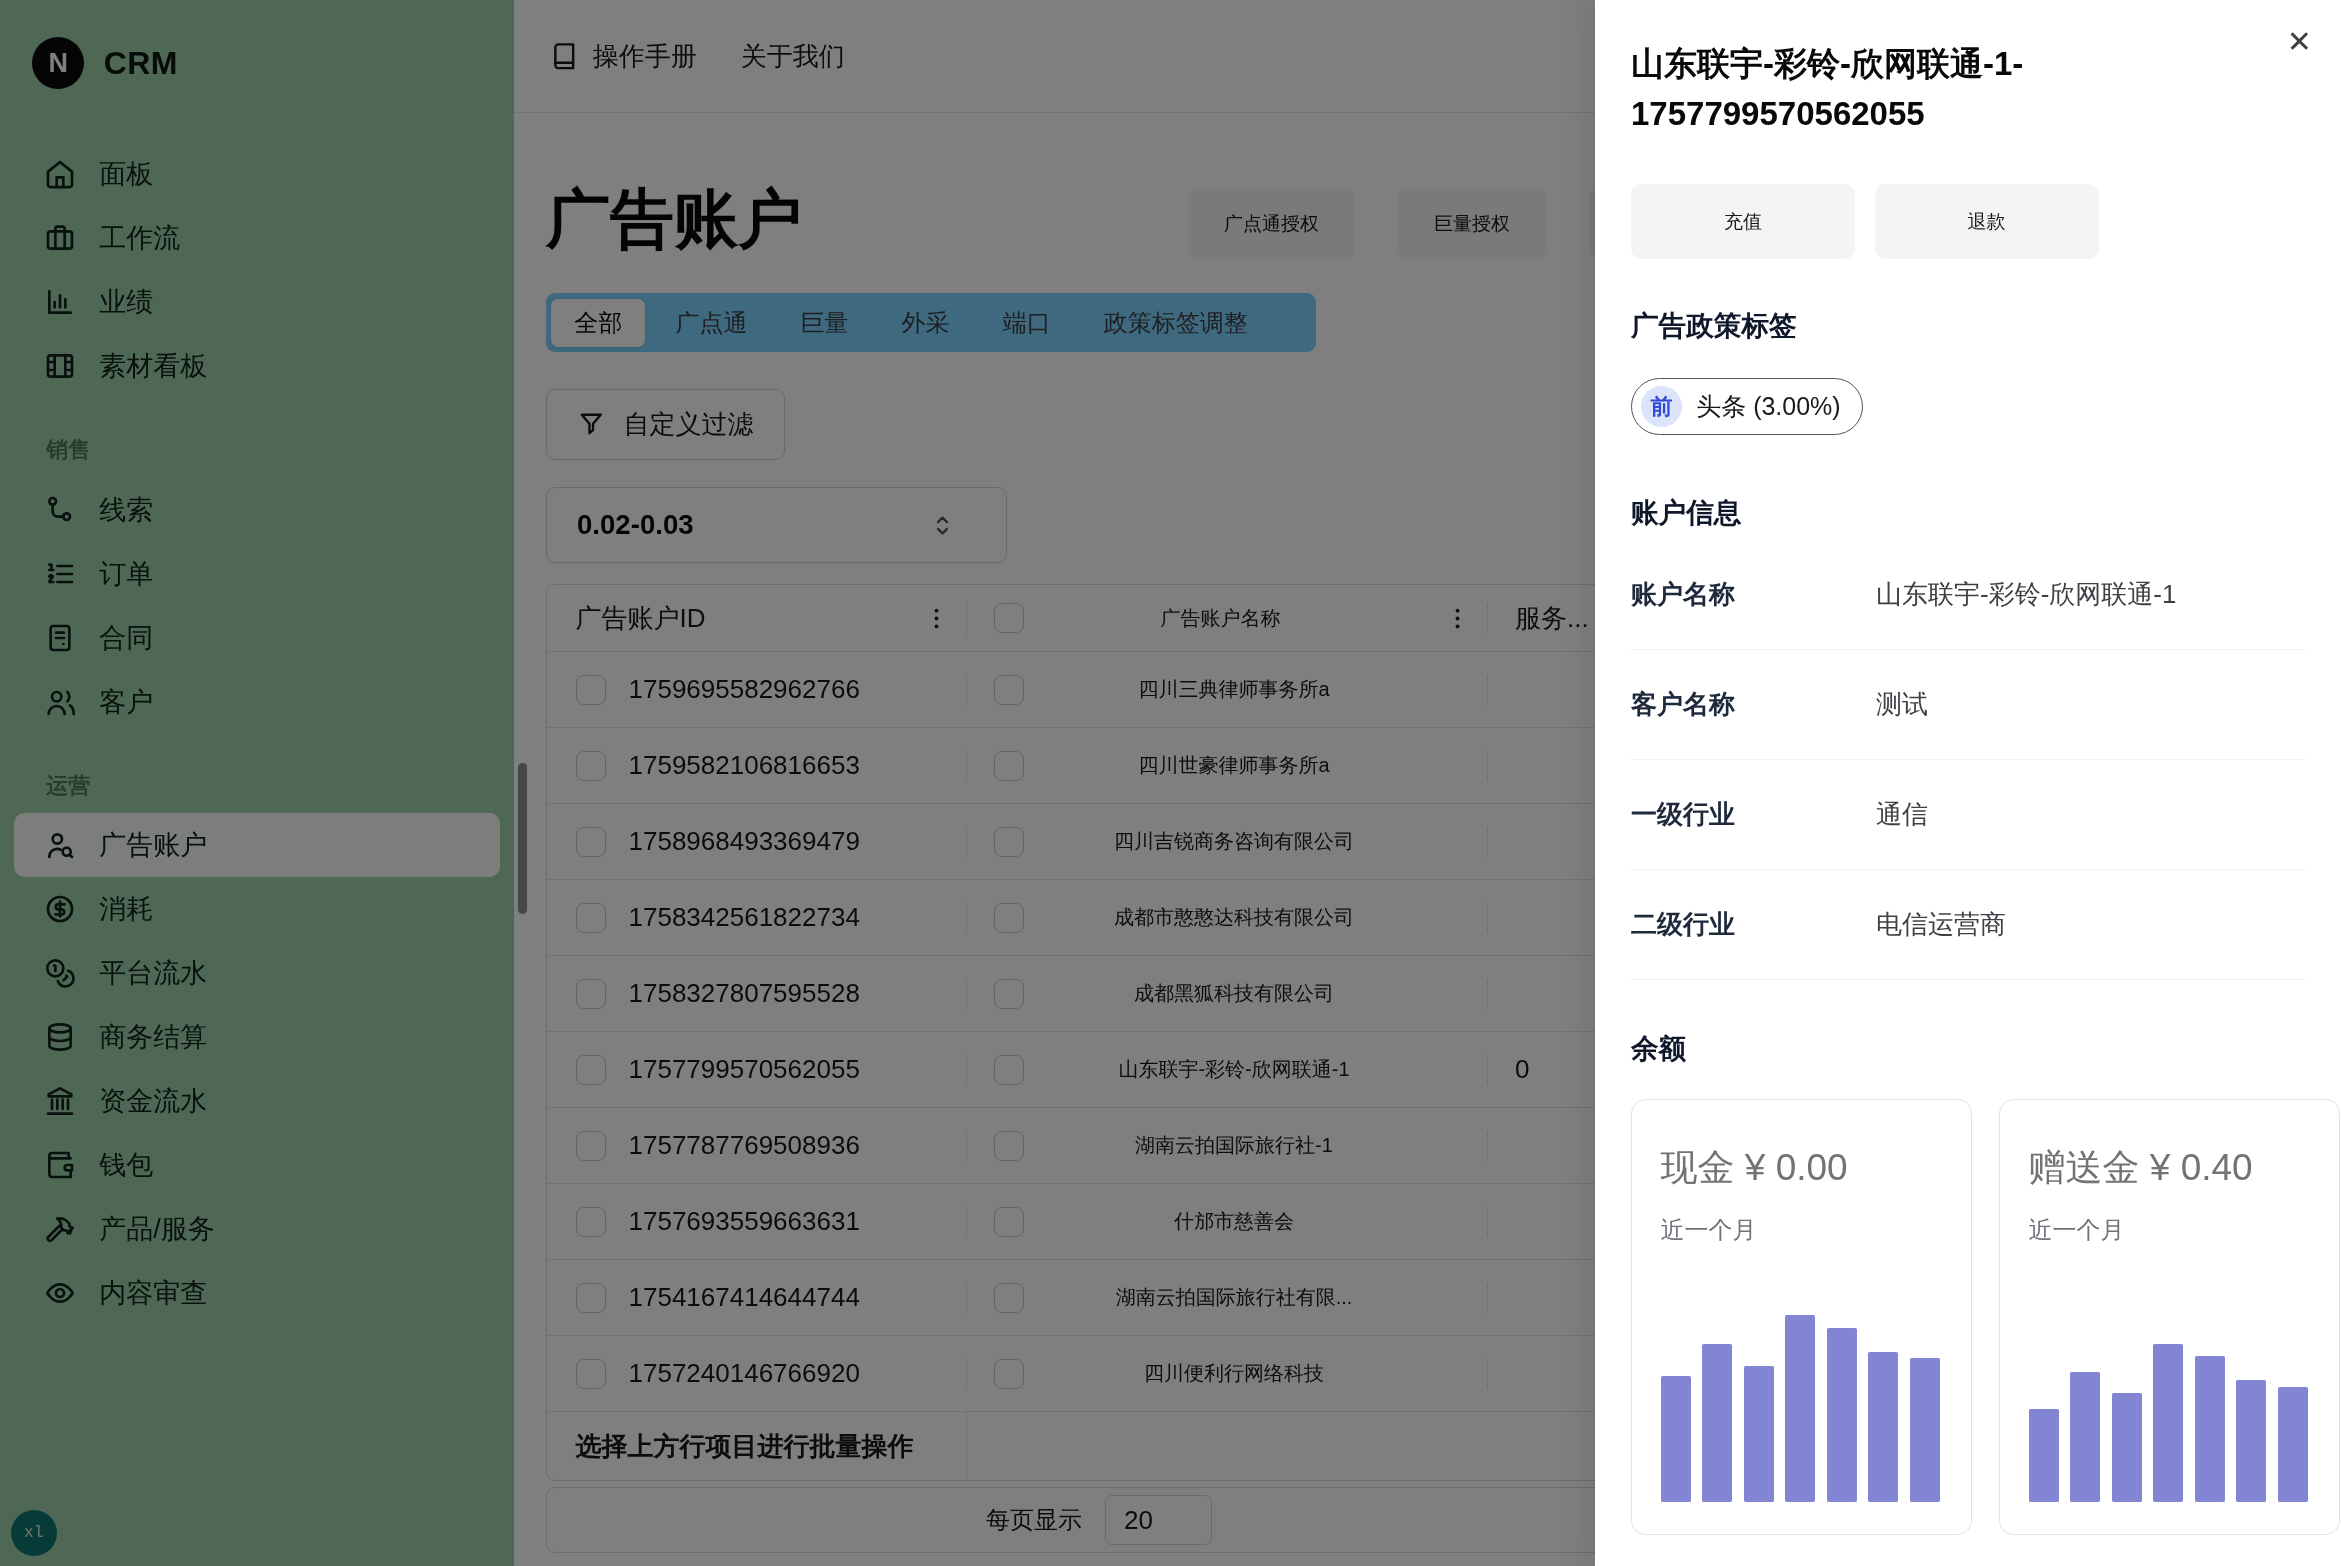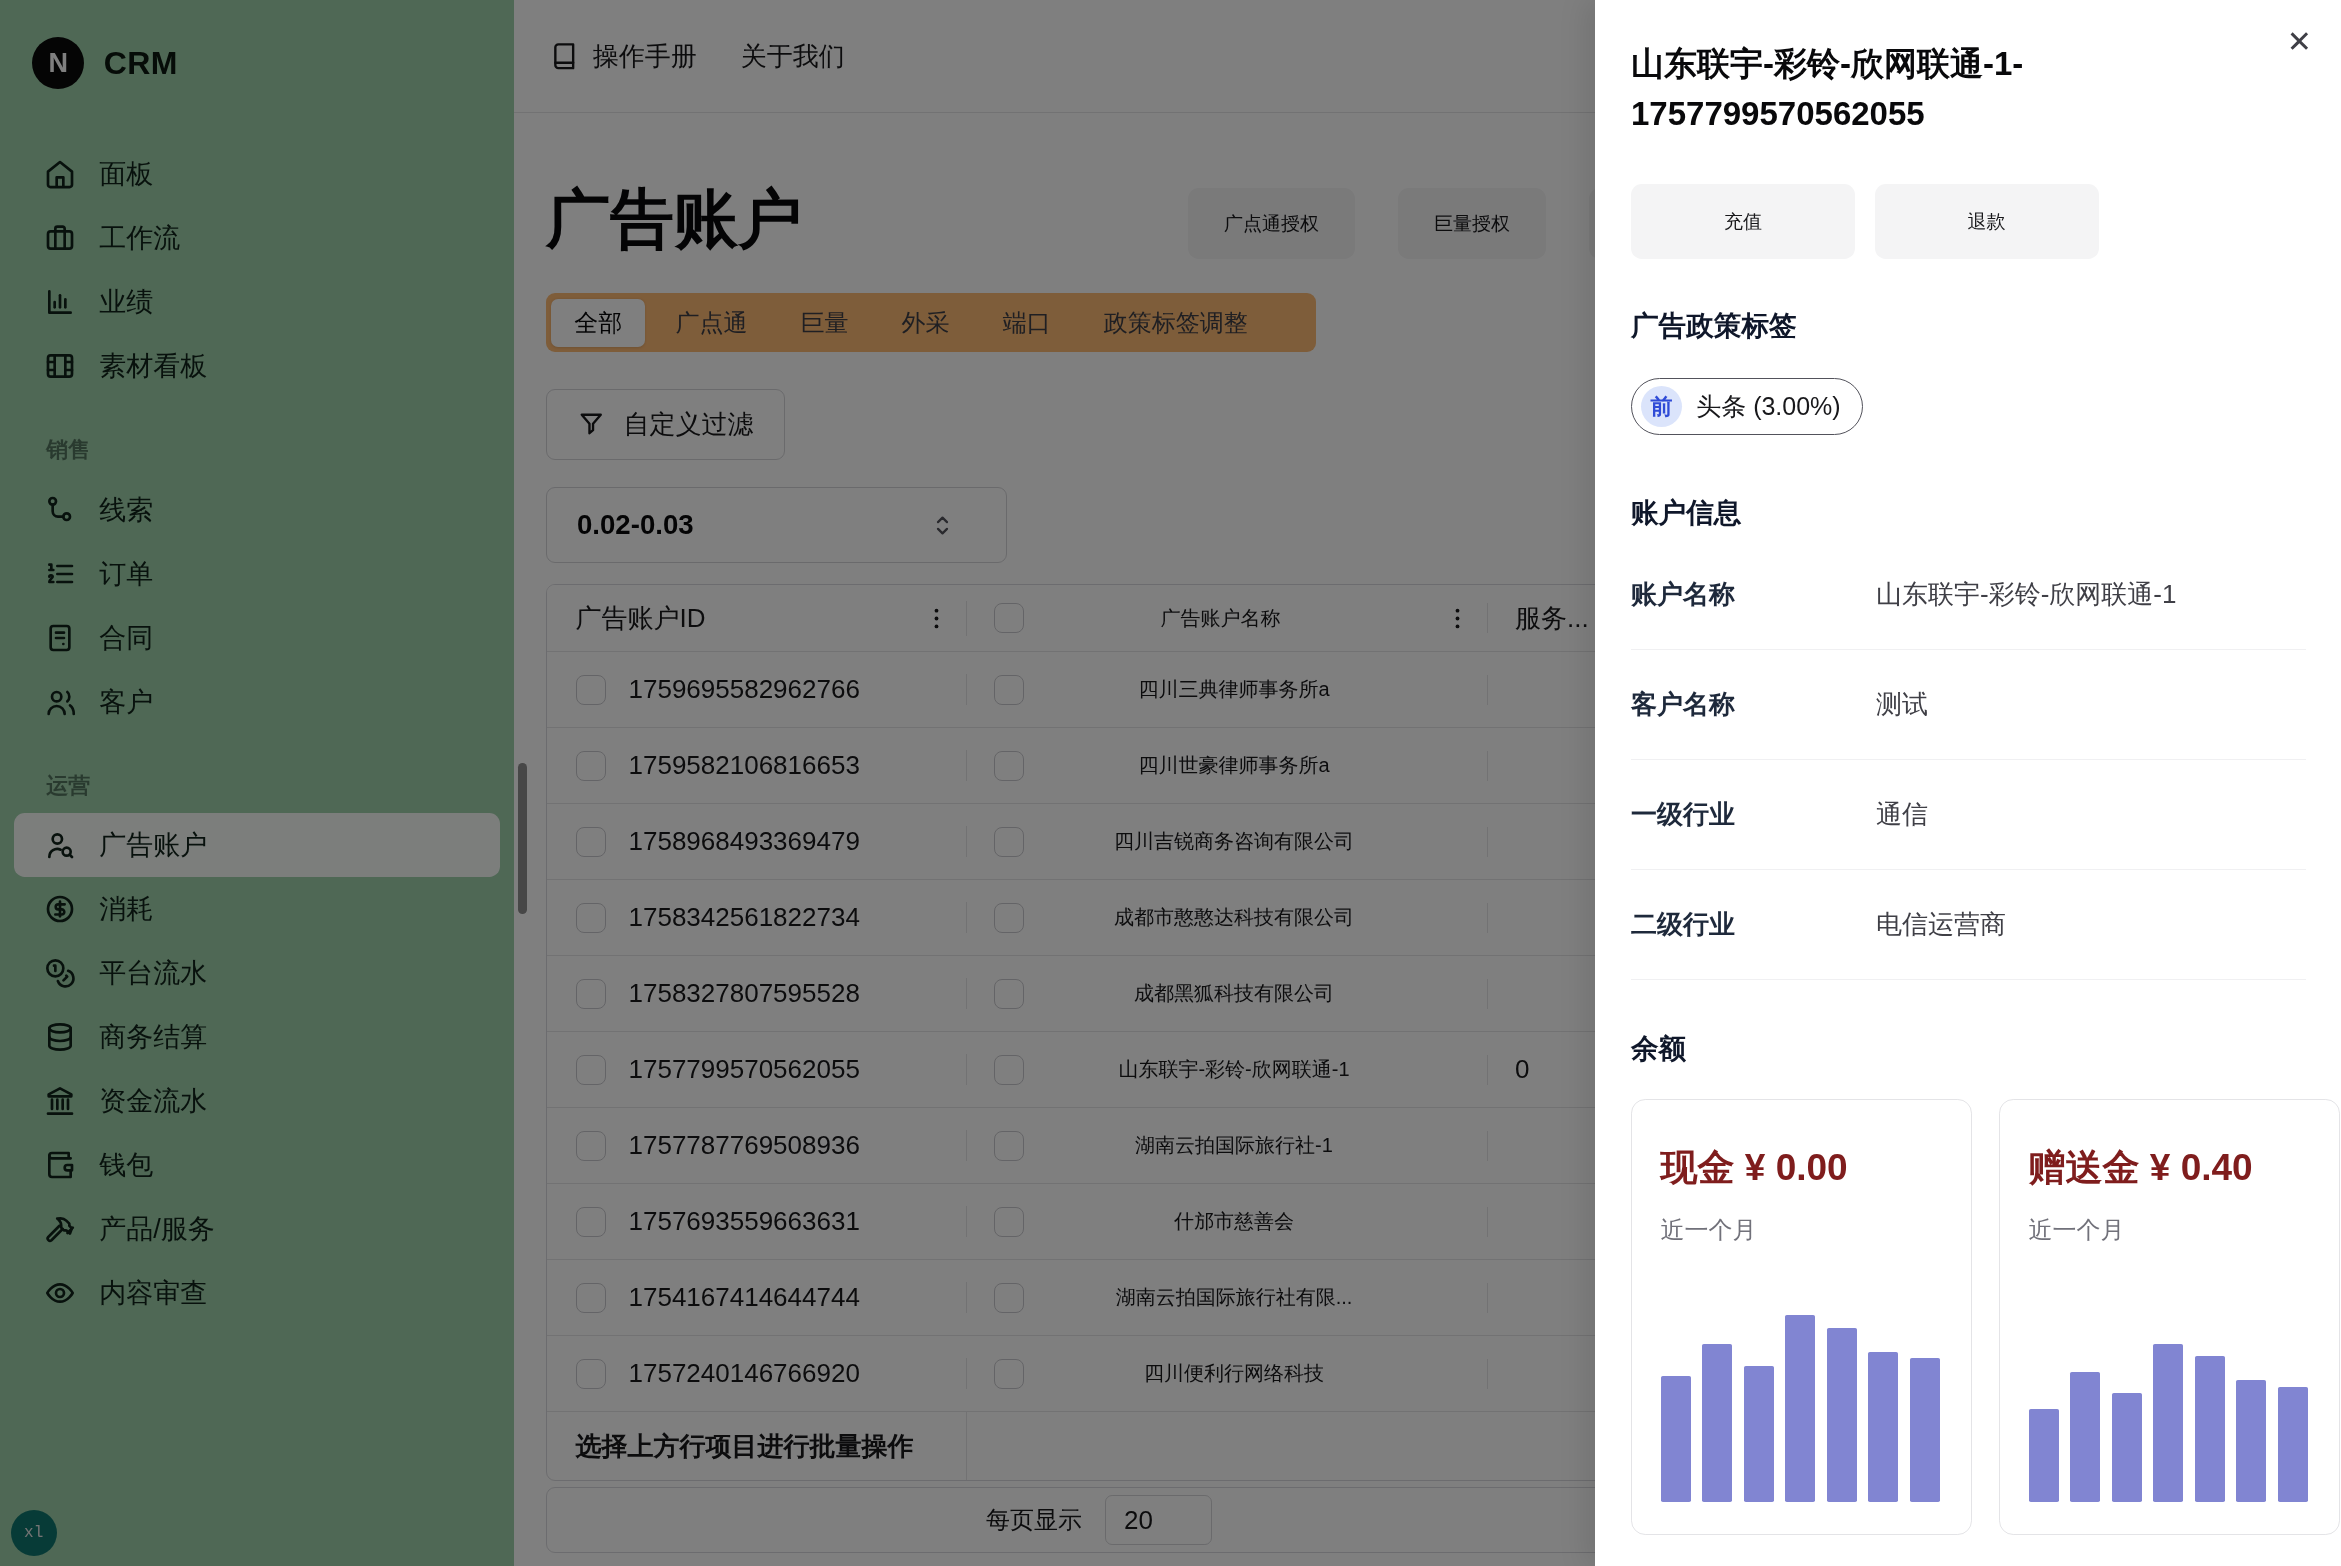--- a/index.html
+++ b/index.html
@@ -34,21 +34,21 @@
   .topbar-item { display:flex; align-items:center; gap:14.2px; font-size:26px; color:#18181b; cursor:pointer; }
   .topbar-item svg { width:28.5px; height:28.5px; stroke:#18181b; fill:none; stroke-width:2;
     stroke-linecap:round; stroke-linejoin:round; }
 
   .page-title { position:absolute; left:32px; top:176px; font-size:64px; font-weight:700; color:#09090b; }
   .hdr-actions { position:absolute; left:674px; top:188px; display:flex; gap:43px; }
   .btn-secondary { height:71px; padding:0 36px; background:#f4f4f5; border:none; border-radius:10.7px;
     font-size:19px; color:#18181b; display:flex; align-items:center; justify-content:center;
     cursor:pointer; white-space:nowrap; font-family:inherit; }
 
-  .tabsbar { position:absolute; left:32px; top:293px; width:770px; height:59px; background:#fdba74;
+  .tabsbar { position:absolute; left:32px; top:293px; width:770px; height:59px; background:#7dd3fc;
     border-radius:9px; display:flex; align-items:center; padding:5.3px; gap:7.1px; }
   .tab { height:48px; padding:0 23px; display:flex; align-items:center; font-size:24px;
     color:#3f3f46; border-radius:7.1px; cursor:pointer; white-space:nowrap; }
   .tab.active { background:#ffffff; color:#09090b; box-shadow:0 0.9px 2.7px rgba(0,0,0,0.12); font-weight:500; }
 
   .filter-btn { position:absolute; left:32px; top:389px; height:71px; padding:0 30px;
     display:flex; align-items:center; gap:18px; border:0.9px solid #d4d4d8; border-radius:9px;
     background:#fff; font-size:26px; color:#18181b; cursor:pointer; }
   .filter-btn svg { width:28.5px; height:28.5px; stroke:#18181b; fill:none; stroke-width:2;
     stroke-linecap:round; stroke-linejoin:round; }
@@ -108,21 +108,21 @@
   .badge-label { font-size:25px; color:#18181b; }
   .account-heading { margin-top:59px; }
   .field-list { margin-top:9px; }
   .field-row { display:flex; align-items:center; padding:37px 0; border-bottom:0.9px solid #f0f0f2; }
   .field-label { width:245px; flex:none; font-size:26px; font-weight:600; color:#1e293b; }
   .field-value { font-size:26px; color:#3f3f46; }
   .balance-heading { margin-top:50px; }
   .balance-cards { display:flex; gap:27px; margin-top:32px; }
   .bal-card { width:341px; border:0.9px solid #e4e4e7; border-radius:14.2px; padding:41px 28.5px 32px 28.5px;
     background:#fff; flex:none; }
-  .bal-title { font-size:37px; font-weight:700; color:#7f1d1d; line-height:1.45; }
+  .bal-title { font-size:37px; font-weight:400; color:#737373; line-height:1.45; }
   .bal-period { font-size:24px; color:#71717a; margin-top:19.6px; }
   .mini-chart { display:flex; align-items:flex-end; gap:11.6px; height:203px; margin-top:53px; }
   .mini-chart .bar { width:30px; background:#8185D2; border-radius:1.8px; flex:none; }
 </style>
 </head>
 <body>
 
 <div class="stage">
 
   <nav class="sidebar">

